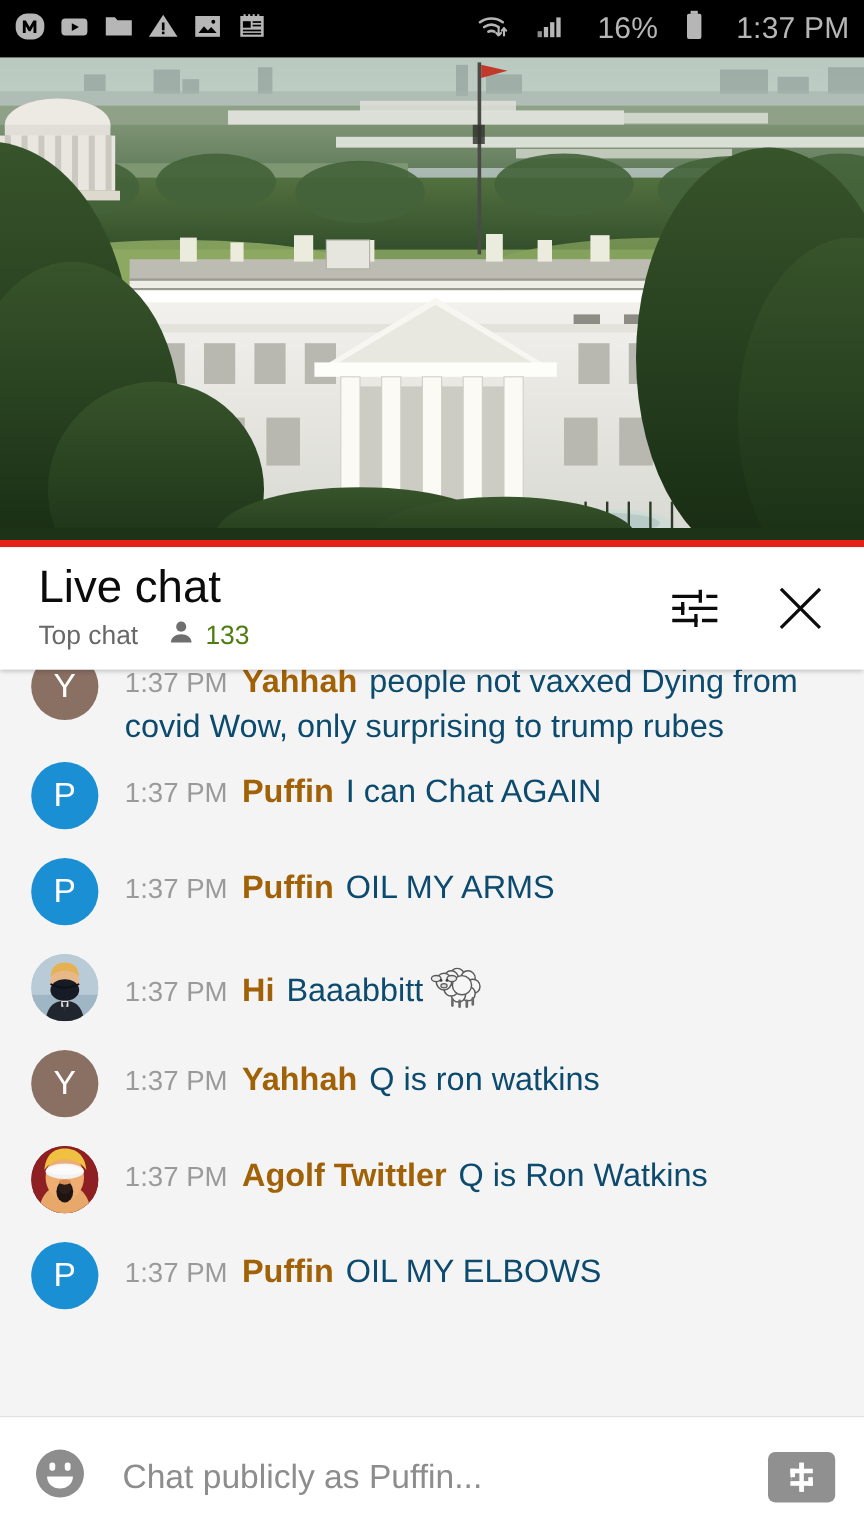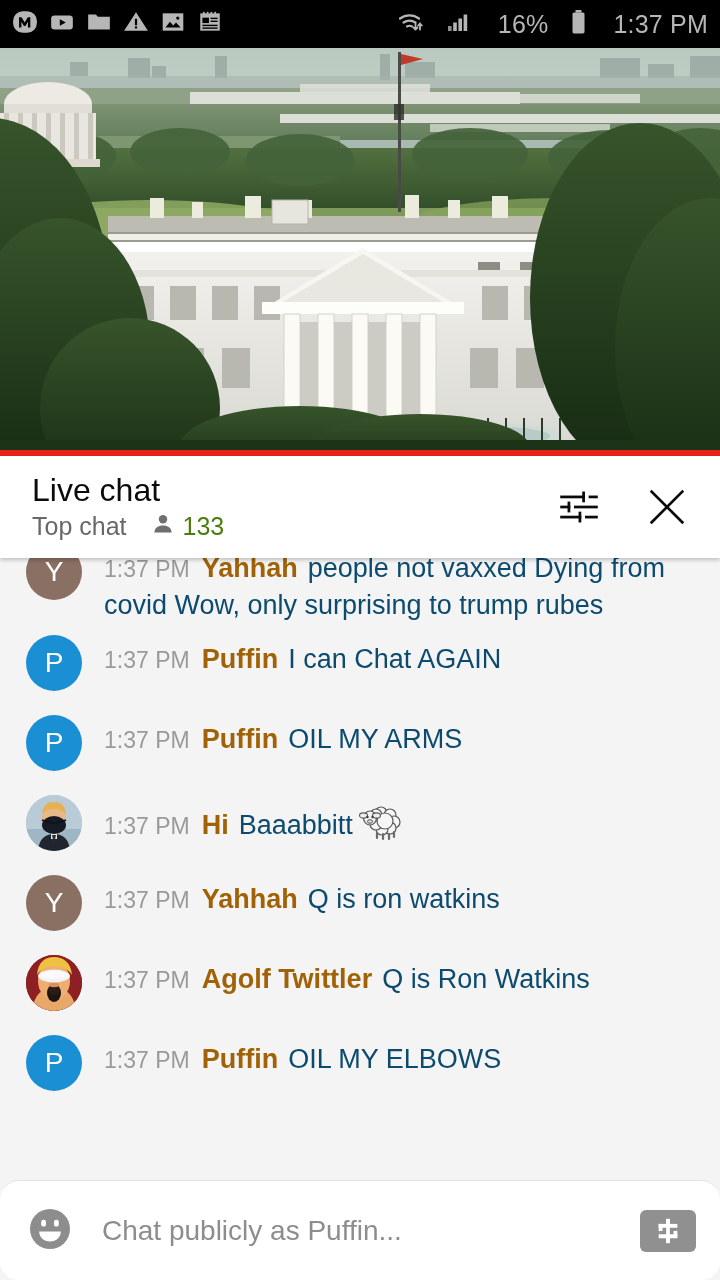--- a/index.html
+++ b/index.html
@@ -88,30 +88,30 @@
     justify-content: space-between;
     z-index: 5;
     box-shadow: 0 2px 4px rgba(0,0,0,0.22);
   }
   .chat-title-block {
     display: flex;
     flex-direction: column;
     justify-content: center;
   }
   .chat-title {
-    font-size: 32px;
+    font-size: 38px;
     color: #0b0b0b;
     line-height: 1.1;
     margin-bottom: 4px;
     font-weight: 400;
   }
   .chat-sub {
     display: flex;
     align-items: center;
-    font-size: 25px;
+    font-size: 22px;
     color: #686868;
     line-height: 1.1;
     justify-content: center;
   }
   .chat-sub .viewers {
     display: inline-flex;
     align-items: center;
     margin-left: 24px;
   }
   .viewer-count { margin-left: 8px; color: #4d7c0f; }
@@ -191,21 +191,20 @@
     position: absolute;
     bottom: 0; left: 0;
     width: 720px;
     height: 100px;
     background: #ffffff;
     border-top: 1px solid #e2e2e2;
     display: flex;
     align-items: center;
     padding: 0 24px 0 26px;
     box-sizing: border-box;
-    border-radius: 19px;
   }
   .composer-input {
     flex: 1 1 auto;
     font-size: 28px;
     color: #8d8d8d;
     margin-left: 28px;
     line-height: 1;
     background: transparent;
     border: none;
     outline: none;

